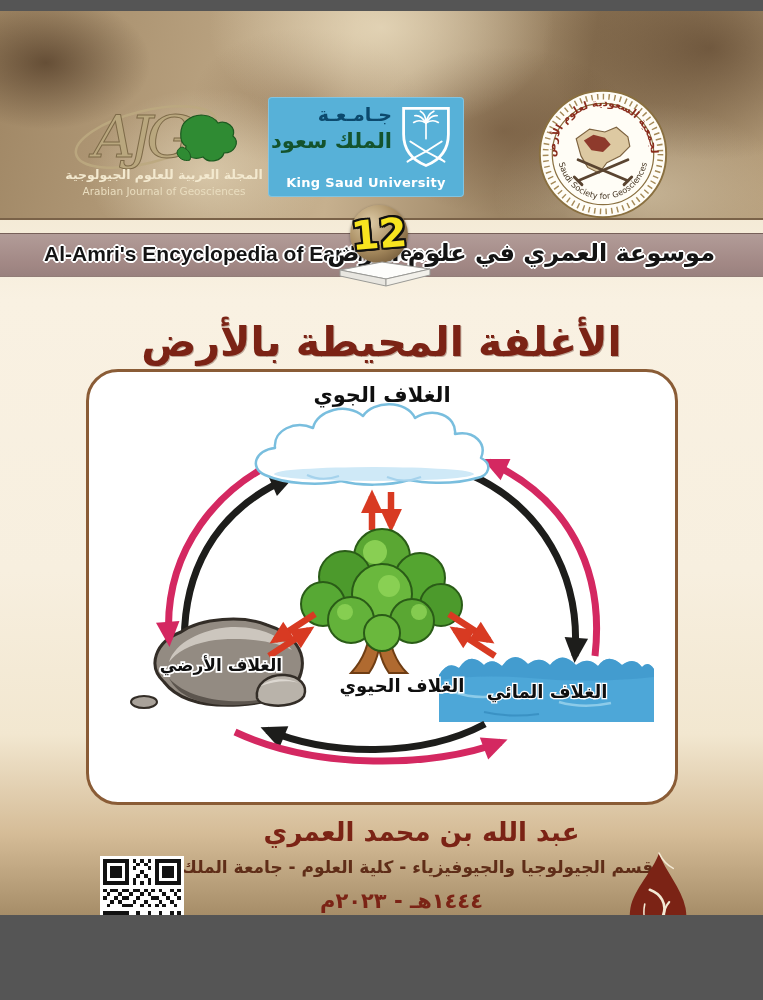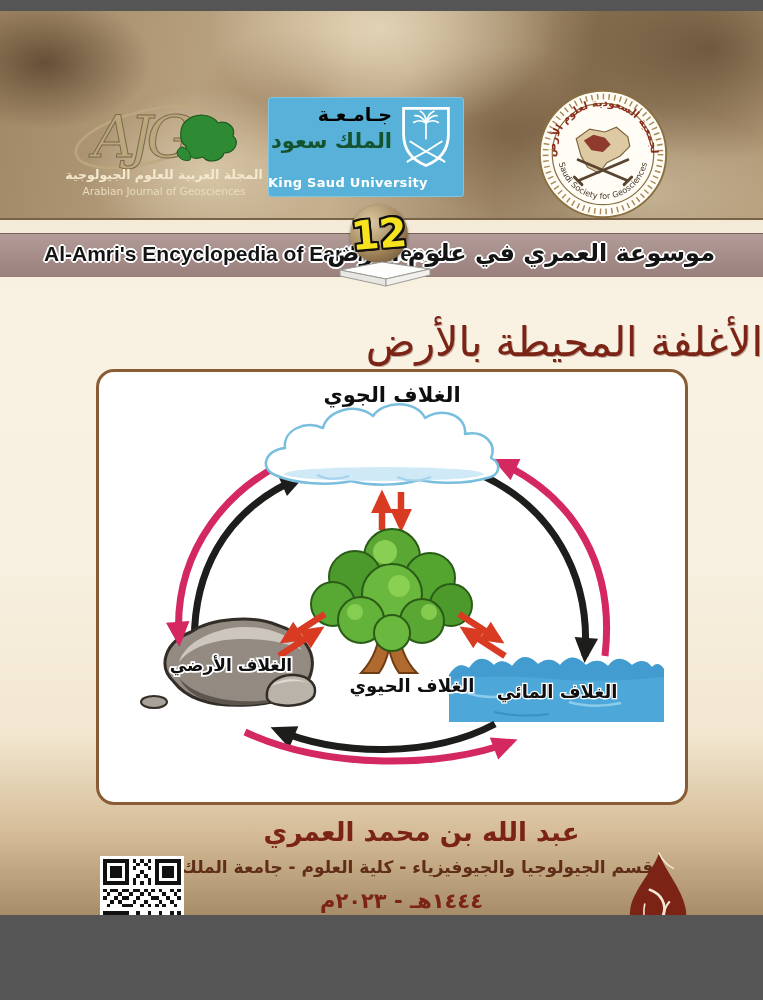--- a/index.html
+++ b/index.html
@@ -20,23 +20,23 @@
       radial-gradient(240px 160px at 93% 18%,rgba(70,46,26,.55),transparent 70%),
       radial-gradient(210px 130px at 84% 88%,rgba(238,226,198,.5),transparent 70%),
       radial-gradient(160px 100px at 40% 42%,rgba(120,90,60,.42),transparent 70%),
       linear-gradient(100deg,#a08765,#c6b08e 45%,#8d7556 75%,#b59d7a);
     border-bottom:2px solid #7a6248;
   }
   
   .ajg{position:absolute;left:58px;top:84px;width:220px;height:108px;}
   
   .ksu{position:absolute;left:268px;top:86px;width:196px;height:100px;background:#57b1d8;border-radius:4px;box-shadow:0 0 0 1px rgba(255,255,255,.25) inset;}
-  .ksu-ar1{position:absolute;right:72px;top:6px;font-size:19px;color:#000000;font-weight:bold;direction:rtl;}
+  .ksu-ar1{position:absolute;right:72px;top:6px;font-size:19px;color:#0c4a6e;font-weight:bold;direction:rtl;}
   .ksu-ar2{position:absolute;right:72px;top:32px;font-size:21px;color:#14532d;font-weight:bold;direction:rtl;}
-  .ksu-en{position:absolute;left:0;right:0;bottom:7px;text-align:left;color:#fff;font-size:13px;font-weight:bold;letter-spacing:.3px;}
+  .ksu-en{position:absolute;left:0;right:0;bottom:7px;text-align:center;color:#fff;font-size:13px;font-weight:bold;letter-spacing:.3px;}
   .ksu-shield{position:absolute;right:10px;top:8px;width:56px;height:64px;}
   
   .ssg{position:absolute;left:536px;top:76px;width:134px;height:134px;}
   
   .banner{position:absolute;left:0;top:222px;width:763px;height:42px;
     background:linear-gradient(180deg,#b29c98,#a28885 70%,#9a817e);
     border-top:1px solid rgba(90,70,60,.55);border-bottom:1px solid rgba(90,70,60,.35);}
   .outline-txt{
     color:#141414;
     text-shadow:-2px 0 #fff,2px 0 #fff,0 -2px #fff,0 2px #fff,-1px -1px #fff,1px 1px #fff,-1px 1px #fff,1px -1px #fff;
@@ -45,26 +45,26 @@
   .banner-ar{position:absolute;right:48px;top:5px;font-size:24px;font-weight:bold;direction:rtl;}
   .volume{position:absolute;left:336px;top:194px;width:100px;height:88px;}
   .globe{position:absolute;left:14px;top:0;width:58px;height:58px;border-radius:50%;
     background:radial-gradient(circle at 35% 30%,#dcc9a4,#a68a5e 52%,#5c452a 100%);
     border:1px solid #33251 3;box-shadow:0 1px 3px rgba(0,0,0,.4);}
   .globe-num{position:absolute;left:0;top:0;width:100%;height:100%;display:flex;align-items:center;justify-content:center;
     font-size:40px;font-weight:bold;color:#f7e41f;transform:rotate(-5deg);
     text-shadow:2px 0 #111,-2px 0 #111,0 2px #111,0 -2px #111,2px 2px #111,-2px -2px #111,2px -2px #111,-2px 2px #111;}
   .book{position:absolute;left:0;top:54px;width:100px;height:32px;}
   
-  .main-title{position:absolute;left:0;top:280px;width:763px;text-align:right;
-    font-size:41px;font-weight:normal;color:#7b2315;direction:rtl;letter-spacing:0px;
+  .main-title{position:absolute;left:0;top:280px;width:763px;text-align:center;
+    font-size:41px;font-weight:bold;color:#7b2315;direction:rtl;letter-spacing:0px;
     text-shadow:1px 1px 0 rgba(80,25,12,.35);}
   
-  .diagram-box{position:absolute;left:96px;top:358px;width:586px;height:430px;background:#fff;
-    border:3px solid #8a5c36;border-radius:18px;}
+  .diagram-box{position:absolute;left:86px;top:358px;width:586px;height:430px;background:#fff;
+    border:3px solid #8a5c36;border-radius:32px;}
   
   .author{position:absolute;left:40px;top:806px;width:763px;text-align:center;font-size:26px;font-weight:bold;color:#7b2315;direction:rtl;}
   .affil{position:absolute;left:10px;top:846px;width:763px;text-align:center;font-size:17px;font-weight:bold;color:#5f2d18;direction:rtl;}
   .pubdate{position:absolute;left:20px;top:878px;width:763px;text-align:center;font-size:21px;font-weight:bold;color:#7b2315;direction:rtl;}
   .qr{position:absolute;left:100px;top:845px;width:78px;height:78px;background:#fff;padding:3px;}
   .qr svg{width:100%;height:100%;display:block;}
   .website{position:absolute;left:62px;top:928px;width:200px;text-align:center;font-size:15px;color:#1c1c1c;font-family:"Liberation Sans","DejaVu Sans",sans-serif;}
   .drop{position:absolute;left:622px;top:840px;width:72px;height:102px;}
 </style>
 </head>

